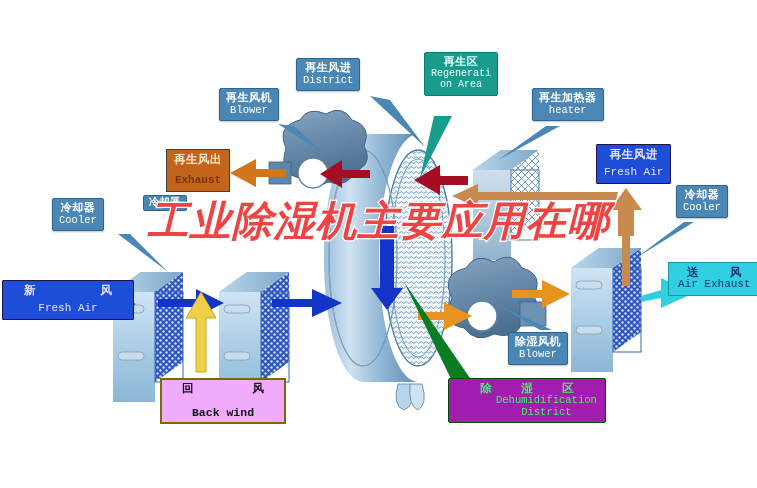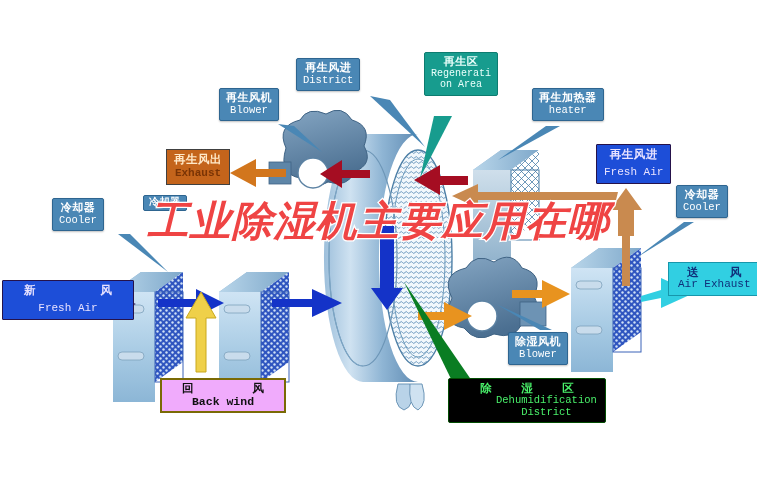--- a/index.html
+++ b/index.html
@@ -20,49 +20,49 @@
   .lbl-blue .cn{font-size:11px;}
   .lbl-blue .en{font-size:10.5px;margin-top:1px;}
 
   
   .lbl-teal{background:#179c8e;border:1px solid #0d7c70;color:#eafffb;
             padding:3px 6px 4px;border-radius:2px;}
   .lbl-teal .cn{font-size:11px;}
   .lbl-teal .en{font-size:10px;margin-top:1px;}
 
   
-  .lbl-green{background:#000000;border:1px solid #024d02;color:#49f06a;
+  .lbl-green{background:#a21caf;border:1px solid #024d02;color:#49f06a;
              padding:3px 8px 4px;border-radius:2px;}
   .lbl-green .cn{font-size:11.5px;letter-spacing:9px;padding-left:9px;}
   .lbl-green .en{font-size:10.5px;margin-top:1px;margin-left:39px;}
 
   
   .lbl-purple{background:#1d4ed8;border:1px solid #25124a;color:#e8e2ff;
               padding:3px 7px 4px;border-radius:1px;}
   .lbl-purple .cn{font-size:11.5px;letter-spacing:14px;padding-left:14px;}
   .lbl-purple .en{font-size:11px;margin-top:7px;}
   .lbl-purple.tight .cn{letter-spacing:.5px;padding-left:0;}
 
   
   .lbl-orange{background:#c4641b;border:1px solid #404040;color:#ffe9c9;
               padding:3px 7px 4px;}
   .lbl-orange .cn{font-size:11.5px;}
-  .lbl-orange .en{font-size:11px;margin-top:3px;font-weight:bold;color:#7a3405;}
+  .lbl-orange .en{font-size:11px;margin-top:10px;font-weight:bold;color:#7a3405;}
 
   
   .lbl-cyan{background:#31cfe2;border:1px solid #1796ab;color:#10307a;
             padding:3px 8px 4px;}
   .lbl-cyan .cn{font-size:11.5px;letter-spacing:10px;padding-left:10px;}
   .lbl-cyan .en{font-size:11px;margin-top:1px;}
 
   
   .lbl-yellow{background:#f0abfc;border:2px solid #7a6a05;color:#101010;
               padding:2px 8px 3px;}
   .lbl-yellow .cn{font-size:11.5px;letter-spacing:12px;padding-left:12px;}
-  .lbl-yellow .en{font-size:11.5px;margin-top:2px;font-weight:bold;}
+  .lbl-yellow .en{font-size:11.5px;margin-top:13px;font-weight:bold;}
 
   
   .lbl-mini{background:#4a87b5;border:1px solid #2e6590;color:#fff;
             padding:1px 5px 2px;border-radius:2px;}
   .lbl-mini .cn{font-size:10px;}
 
   
   svg.layer{position:absolute;left:0;top:0;width:757px;height:488px;}
   #art{z-index:10;}
   #leaders{z-index:35;}

